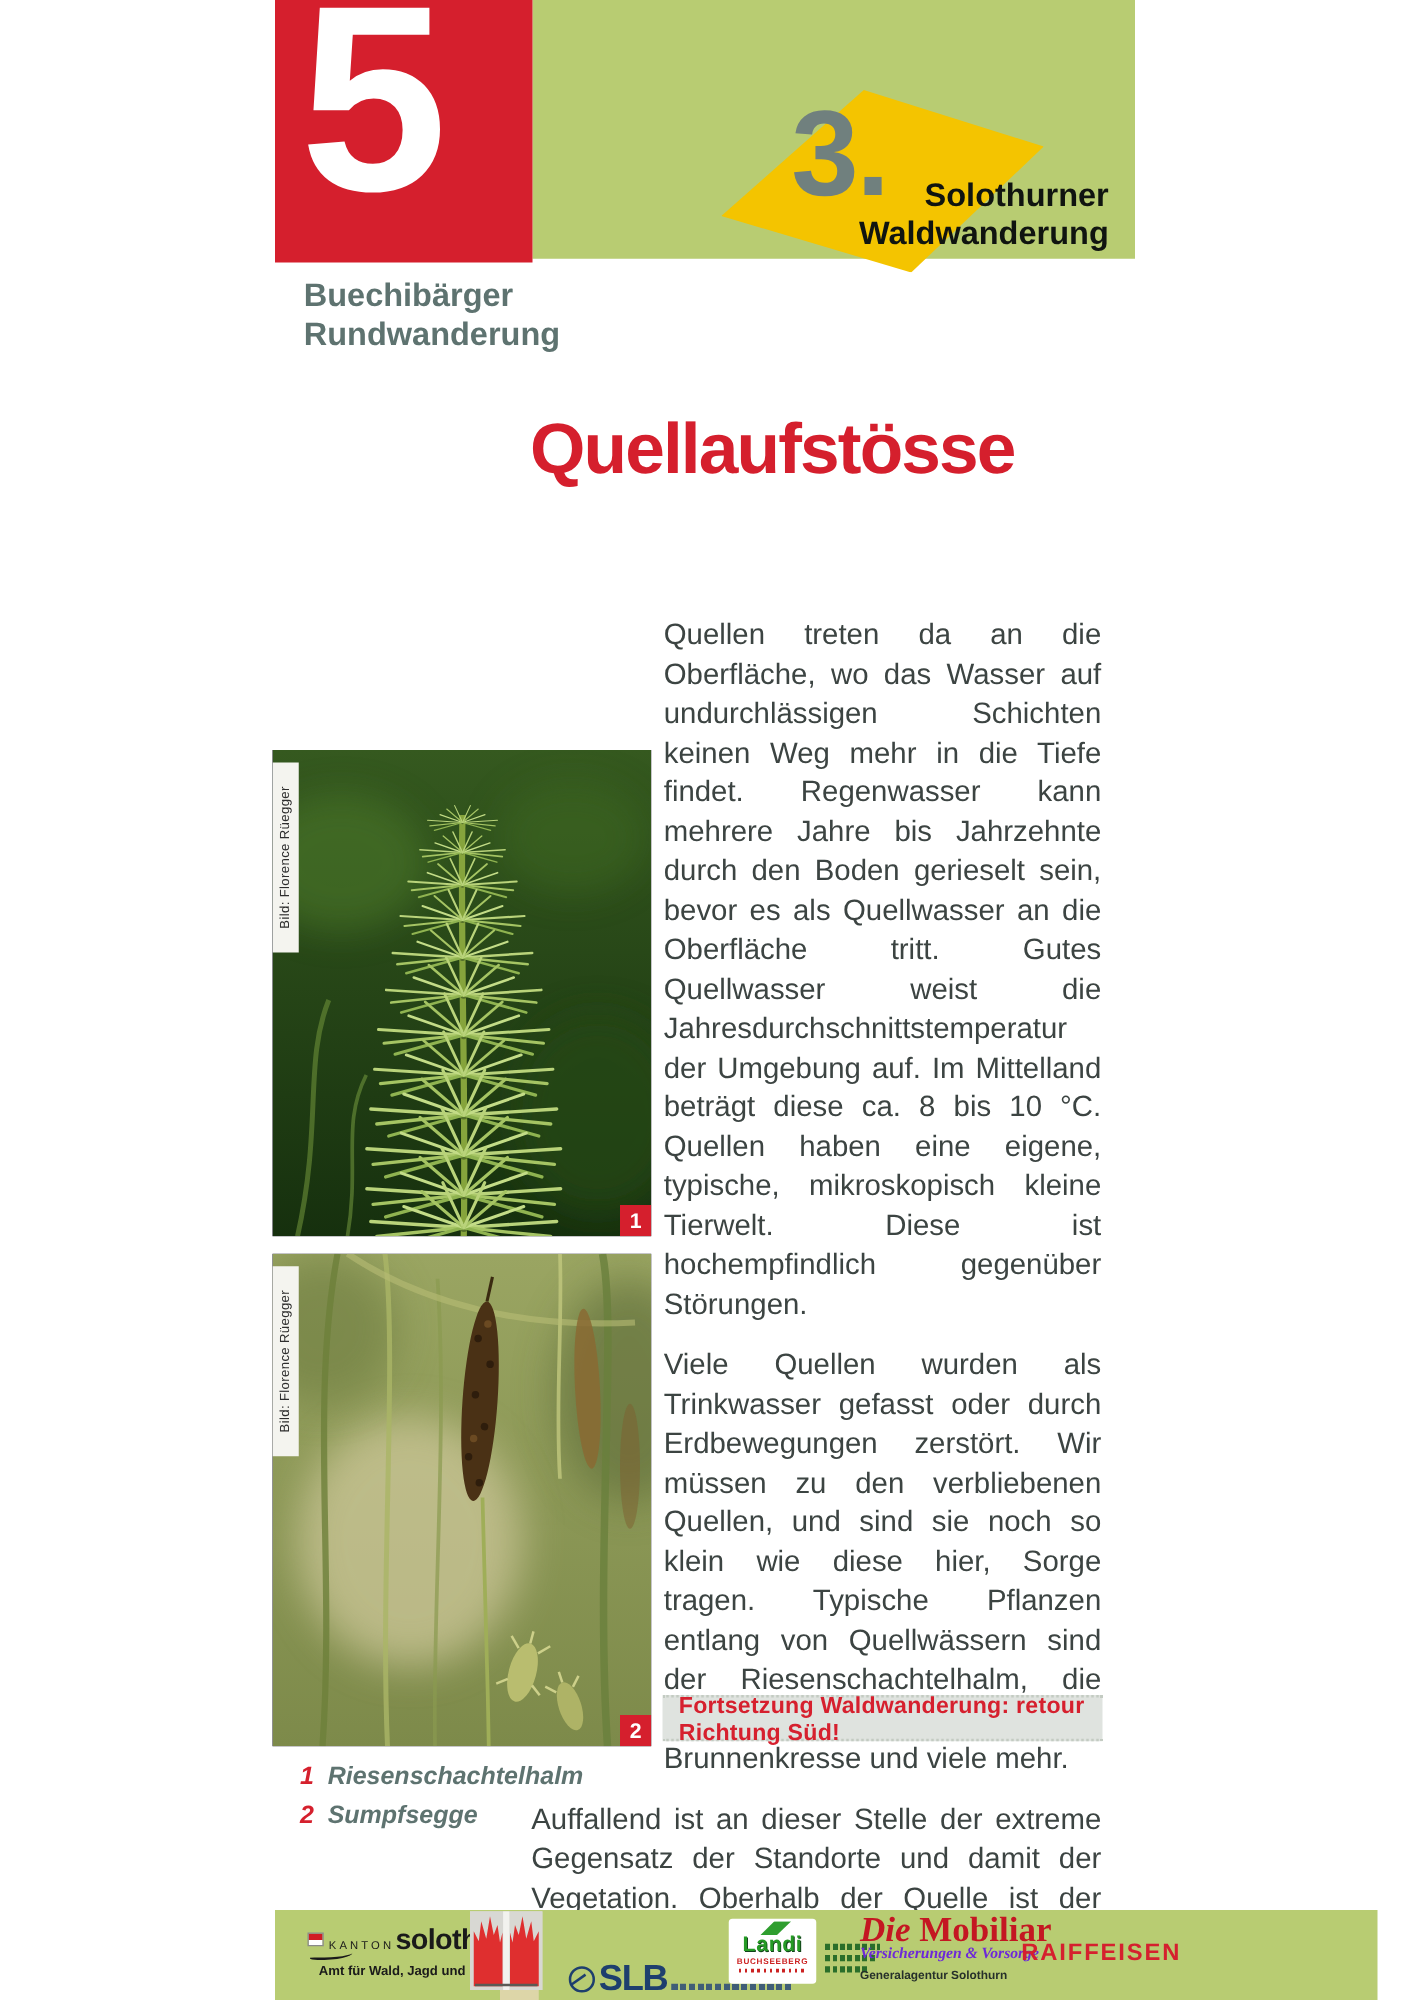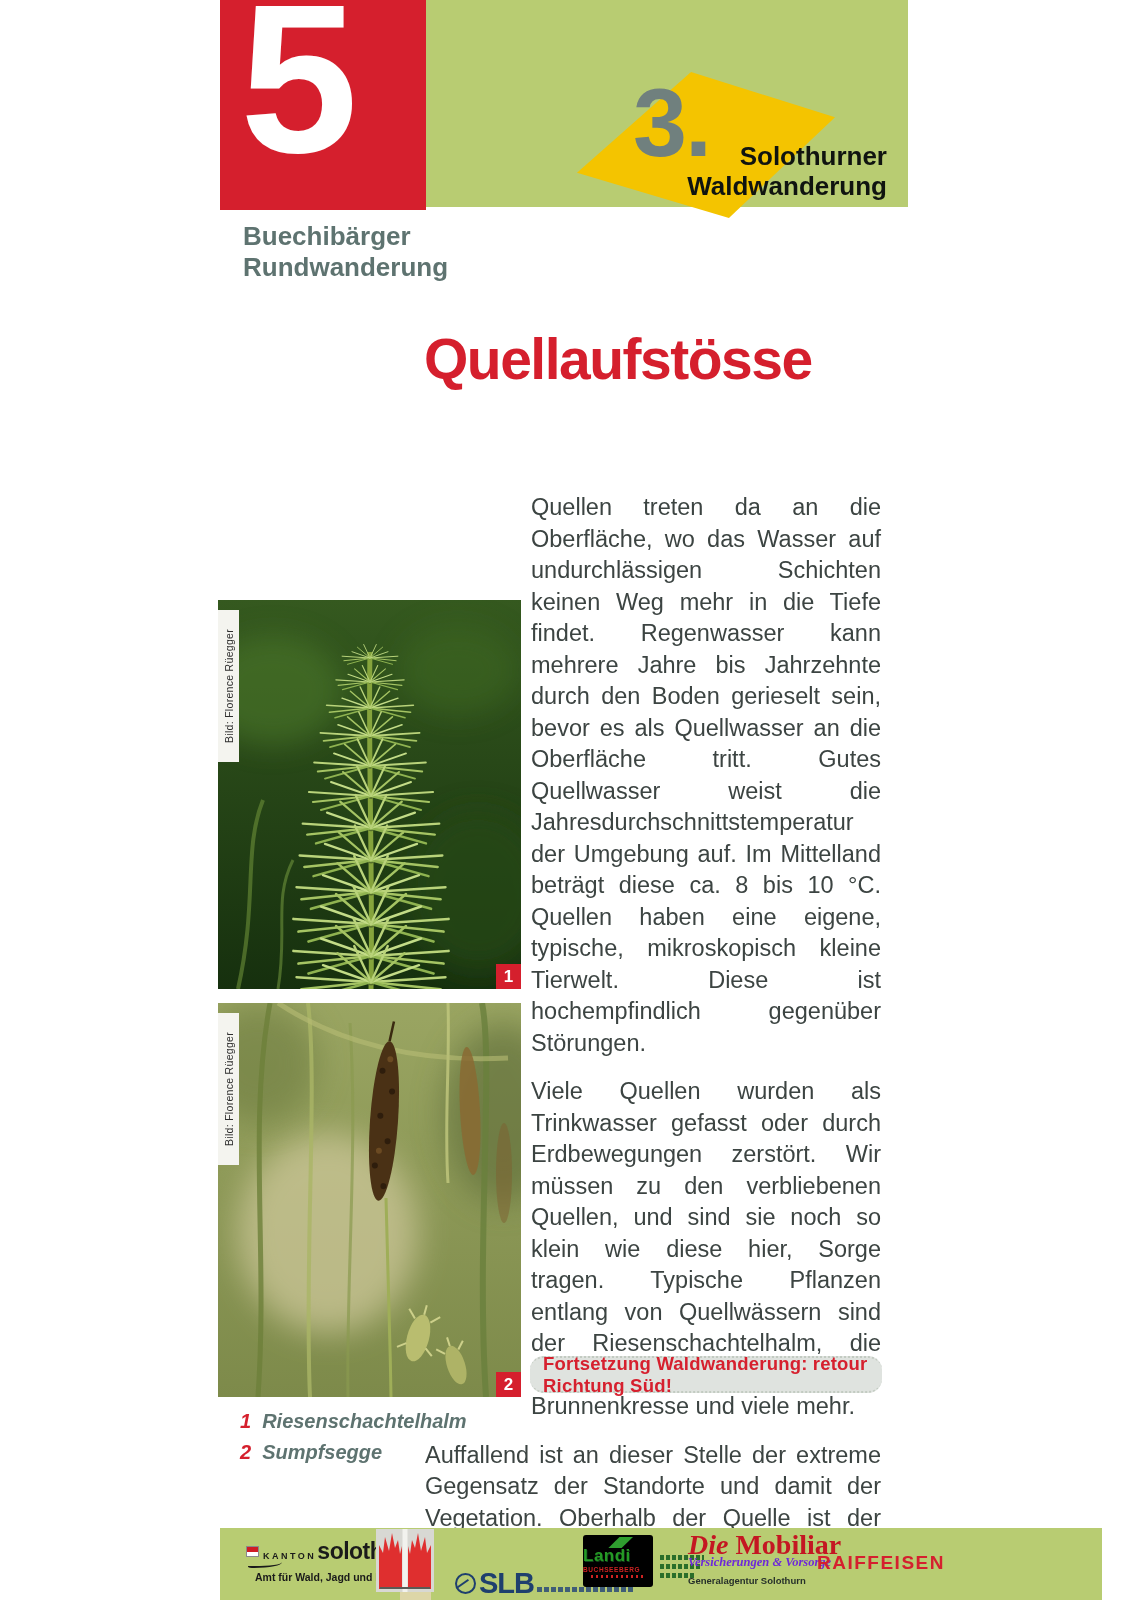--- a/index.html
+++ b/index.html
@@ -26,51 +26,51 @@
 
   
   .photo { position: absolute; width: 303px; overflow: hidden; background: #223; }
   .photo-1 { left: 218px; top: 600px; height: 389px; }
   .photo-2 { left: 218px; top: 1003px; height: 394px; }
   .photo svg { display: block; width: 100%; height: 100%; }
   .photo-credit { position: absolute; left: 0; top: 10px; width: 21px; height: 152px; background: #f4f4ef; color: #2e2e2e; font-size: 10.5px; font-weight: 500; writing-mode: vertical-rl; transform: rotate(180deg); display: flex; align-items: center; justify-content: center; letter-spacing: 0.3px; }
   .photo-badge { position: absolute; right: 0; bottom: 0; width: 25px; height: 25px; background: #d51f2d; color: #fff; font-size: 17px; font-weight: 700; display: flex; align-items: center; justify-content: center; }
 
   
-  .notice { position: absolute; left: 530px; top: 1356px; width: 352px; height: 37px; background: #dfe3df; border-top: 2px dotted #c3cbc2; border-bottom: 2px dotted #c3cbc2; display: flex; align-items: center; border-radius: 14px; }
+  .notice { position: absolute; left: 530px; top: 1356px; width: 352px; height: 37px; background: #dfe3df; border-top: 2px dotted #c3cbc2; border-bottom: 2px dotted #c3cbc2; display: flex; align-items: center; }
   .notice span { padding-left: 13px; font-size: 18.5px; font-weight: 700; color: #d6202e; letter-spacing: 0.2px; }
 
   
   .captions { position: absolute; left: 240px; top: 1406px; font-style: italic; font-weight: 700; font-size: 20px; line-height: 31px; }
   .caption-row { display: flex; gap: 11px; }
   .caption-num { color: #d5202d; }
   .caption-label { color: #5e7370; }
 
   
   .footer-band { position: absolute; left: 220px; top: 1528px; width: 882px; height: 72px; background: #b8cc72; }
 
   .logo-kanton { position: absolute; left: 26px; top: 10px; color: #1a1a1a; }
   .logo-kanton .row1 { display: flex; align-items: baseline; }
   .so-flag { width: 13px; height: 11px; align-self: center; background: linear-gradient(#d01c24 0 55%, #ffffff 55% 100%); border: 1px solid #8a8a8a; margin-right: 4px; }
-  .kanton-prefix { font-size: 9px; font-weight: 700; letter-spacing: 2.5px; }
+  .kanton-prefix { font-size: 9px; font-weight: 400; letter-spacing: 2.5px; }
   .kanton-name { font-size: 23px; font-weight: 700; letter-spacing: -0.5px; margin-left: 1px; }
   .kanton-swoosh { width: 34px; height: 7px; border-bottom: 2px solid #1a1a1a; border-radius: 0 0 90% 20%; margin: -4px 0 0 2px; }
   .kanton-dept { font-size: 10.5px; font-weight: 700; margin: 3px 0 0 9px; white-space: nowrap; }
 
   .logo-flame { position: absolute; left: 156px; top: 1px; width: 58px; height: 63px; background: #d8d8d3; }
   .logo-flame svg { display: block; width: 100%; height: 100%; }
   .flame-stub { position: absolute; left: 180px; top: 64px; width: 31px; height: 8px; background: #ddd6a8; }
 
   .logo-slb { position: absolute; left: 235px; top: 18px; display: flex; align-items: flex-end; margin-top: 24px; }
   .slb-circle { width: 21px; height: 21px; border: 2.5px solid #1e3f6e; border-radius: 50%; position: relative; align-self: center; margin-right: 3px; }
   .slb-circle::after { content: ""; position: absolute; left: 1px; top: 7px; width: 14px; height: 8px; border-top: 2.5px solid #1e3f6e; transform: rotate(-35deg); }
   .slb-abbr { font-size: 29px; line-height: 26px; font-weight: 700; color: #1e3f6e; letter-spacing: -1px; }
   .slb-smallprint { width: 96px; height: 5px; margin: 0 0 4px 3px; background: repeating-linear-gradient(90deg, #2a4a78 0 5px, rgba(0,0,0,0) 5px 7px); opacity: 0.85; }
 
-  .logo-landi { position: absolute; left: 363px; top: 7px; width: 70px; height: 52px; background: #000000; border-radius: 3px; text-align: left; padding-top: 2px; }
+  .logo-landi { position: absolute; left: 363px; top: 7px; width: 70px; height: 52px; background: #ffffff; border-radius: 3px; text-align: center; padding-top: 2px; }
   .landi-swoosh { width: 30px; height: 11px; margin: 0 auto; background: #2f9e2f; clip-path: polygon(18% 100%, 55% 0, 100% 0, 62% 100%); }
   .landi-name { font-size: 17px; line-height: 16px; font-weight: 700; color: #259a25; text-shadow: 0.7px 0.7px 0 #11421a; letter-spacing: 0.5px; }
   .landi-location { font-size: 6.5px; font-weight: 700; color: #cc2222; letter-spacing: 0.6px; margin-top: 2px; }
   .landi-dots { width: 54px; height: 3px; margin: 2px auto 0; background: repeating-linear-gradient(90deg, #cc2222 0 2px, rgba(0,0,0,0) 2px 5px); }
   .landi-script { position: absolute; left: 440px; top: 27px; display: flex; flex-direction: column; gap: 4px; }
   .landi-script i { display: block; height: 5px; background: repeating-linear-gradient(90deg, #2a6e2a 0 4px, rgba(0,0,0,0) 4px 6px); }
   .landi-script i:nth-child(1) { width: 44px; }
   .landi-script i:nth-child(2) { width: 40px; }
   .landi-script i:nth-child(3) { width: 36px; }
 

